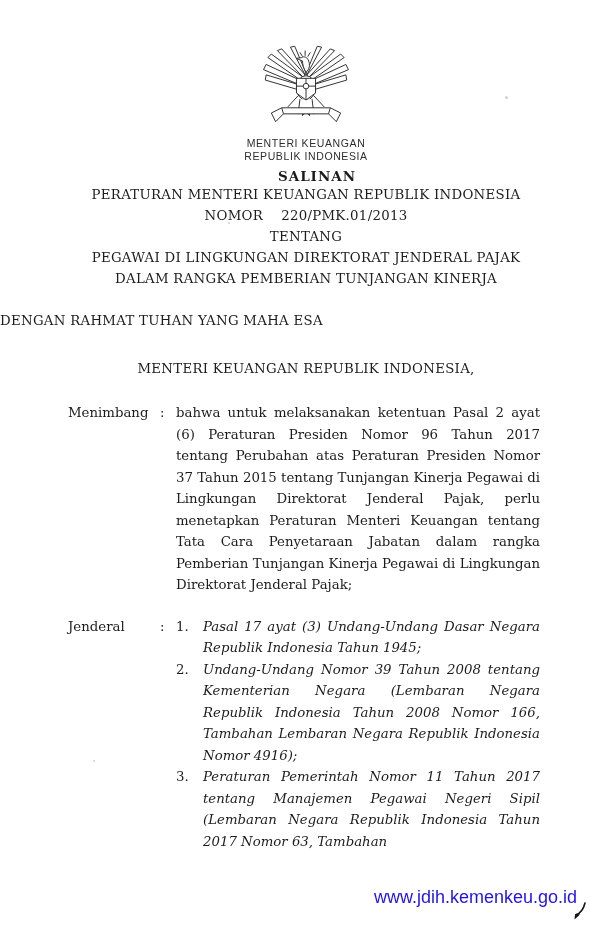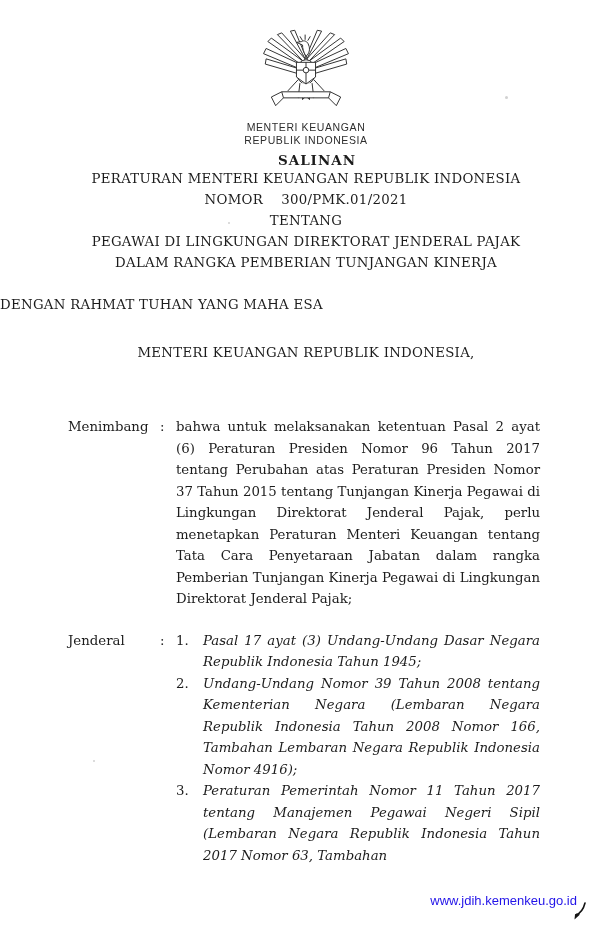--- a/index.html
+++ b/index.html
@@ -6,21 +6,21 @@
   .page{
     position:relative;
     width:612px;height:936px;
     margin:0 auto;
     background:#ffffff;
     font-family:"DejaVu Serif", serif;
     color:#1c1c1c;
     overflow:hidden;
   }
   
-  .emblem-block{padding-top:28px;text-align:center;}
+  .emblem-block{padding-top:44px;text-align:center;}
   .emblem-block svg{display:inline-block;}
   .ministry{
     margin-top:3px;
     font-family:"Liberation Sans", sans-serif;
     font-size:10.5px;line-height:12.5px;
     letter-spacing:.6px;color:#2e2e2e;
   }
   .salinan{
     margin-top:6px;
     font-size:13.5px;font-weight:bold;letter-spacing:1px;margin-left:22px;
@@ -30,34 +30,34 @@
     text-align:center;
     font-size:13.3px;line-height:21px;letter-spacing:.3px;
   }
   .nomor-gap{display:inline-block;width:18px;}
   
   .grace{margin-top:24px;font-size:13.3px;letter-spacing:.3px;}
   .authority{margin-top:33px;text-align:center;font-size:13.3px;letter-spacing:.3px;}
   
   .body-area{padding:0 72px 0 68px;}
   .clause{display:flex;font-size:13.3px;line-height:21.5px;}
-  .clause.menimbang{margin-top:56px;}
+  .clause.menimbang{margin-top:26px;}
   .clause.mengingat{margin-top:20px;}
   .clabel{width:92px;flex:none;}
   .colon{width:16px;flex:none;text-align:left;}
   .ctext{flex:1;text-align:justify;}
   .citems{flex:1;display:flex;flex-direction:column;}
   .citem{display:flex;}
   .cnum{width:27px;flex:none;}
   .itext{flex:1;text-align:justify;font-style:italic;}
   
   .footer-url{
     position:absolute;right:35px;bottom:28px;
     font-family:"Liberation Sans", sans-serif;
-    font-size:13px;color:#2213e8;text-align:center;
+    font-size:18px;color:#2213e8;text-align:center;
   }
   .tick-mark{position:absolute;right:22px;bottom:13px;}
   
   .speck{position:absolute;background:#9a9a9a;border-radius:50%;opacity:.45;}
 </style>
 </head>
 <body>
 
 <div class="page">
 
@@ -94,21 +94,21 @@
     <div class="ministry">
       <div>MENTERI KEUANGAN</div>
       <div>REPUBLIK INDONESIA</div>
     </div>
     <div class="salinan">SALINAN</div>
   </div>
 
   <div class="title-block">
     <div>PERATURAN MENTERI KEUANGAN REPUBLIK INDONESIA</div>
     <div>
-      <span>NOMOR</span><span class="nomor-gap"></span><span>300/PMK.01/2021</span>
+      <span>NOMOR</span><span class="nomor-gap"></span><span>220/PMK.01/2013</span>
     </div>
     <div>TENTANG</div>
     <div>PEGAWAI DI LINGKUNGAN DIREKTORAT JENDERAL PAJAK</div>
     <div>DALAM RANGKA PEMBERIAN TUNJANGAN KINERJA</div>
   </div>
 
   <div class="grace">DENGAN RAHMAT TUHAN YANG MAHA ESA</div>
   <div class="authority">MENTERI KEUANGAN REPUBLIK INDONESIA,</div>
 
   <div class="body-area">

